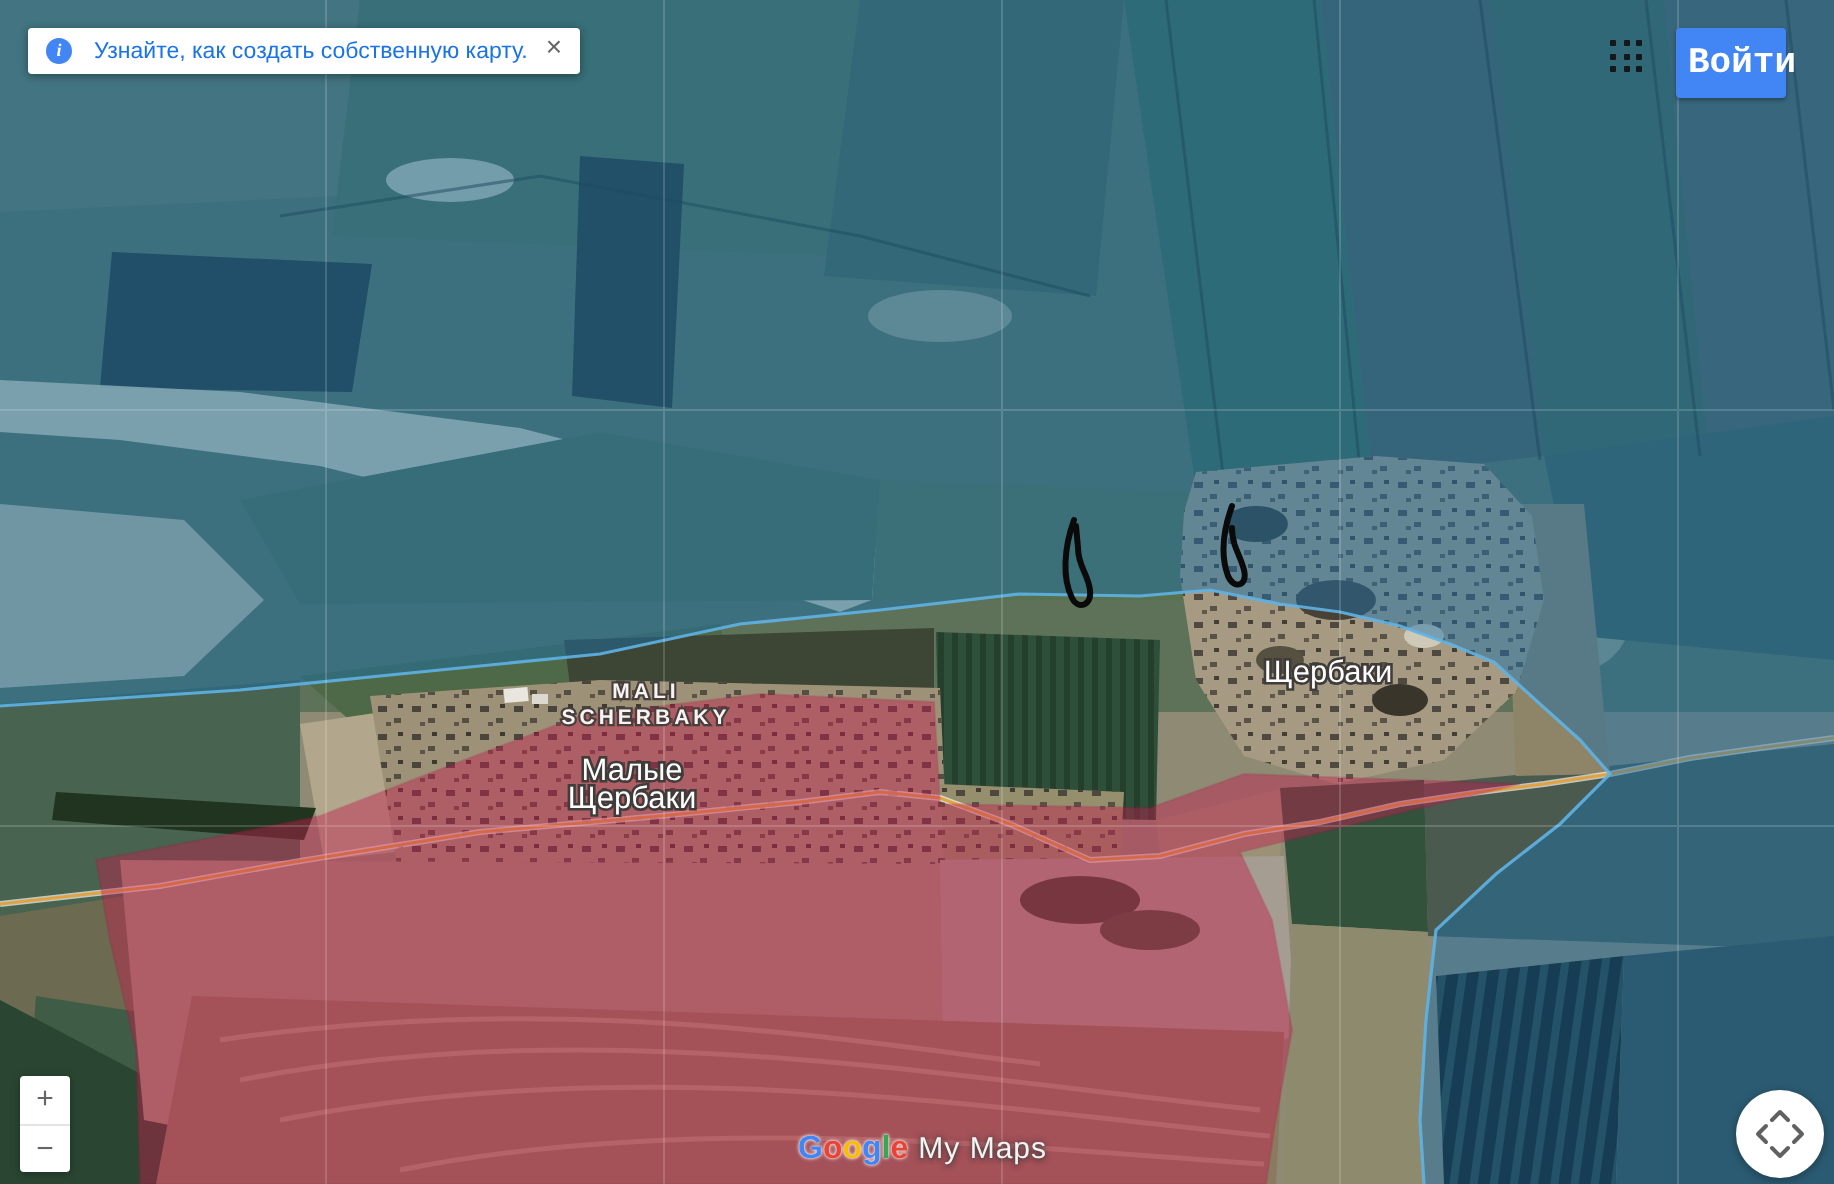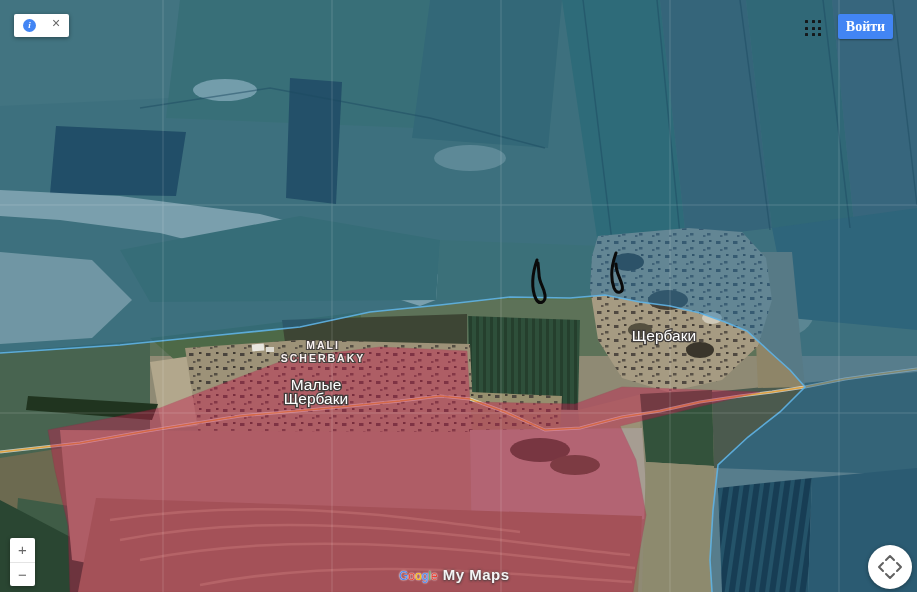--- a/index.html
+++ b/index.html
@@ -22,46 +22,46 @@
              font:italic 700 9px/13px "Liberation Serif",serif;text-align:center;
              margin-right:7px;flex:0 0 auto;}
   .banner-link{color:#1a73e8;margin-left:4px;cursor:pointer;text-decoration:none;}
   .banner-close{align-self:flex-start;margin:2px 0 0 9px;color:#666;font-size:14px;
                 line-height:14px;cursor:pointer;}
 
   
   .apps-btn{position:absolute;left:805px;top:20px;width:17px;height:17px;display:grid;
             grid-template-columns:repeat(3,1fr);gap:3px;cursor:pointer;z-index:5;}
   .apps-btn span{width:3px;height:3px;background:#15181b;border-radius:.5px;}
-  .signin{position:absolute;left:838px;top:14px;width:55px;height:25px;background:#4285f4;
-          color:#fff;border:none;border-radius:2px;font-family:Liberation Serif, serif;
-          font-size:14px;font-weight:700;box-shadow:0 1px 2px rgba(0,0,0,.35);
+  .signin{position:absolute;left:838px;top:14px;width:55px;height:35px;background:#4285f4;
+          color:#fff;border:none;border-radius:2px;font-family:Liberation Mono, monospace;
+          font-size:18px;font-weight:700;box-shadow:0 1px 2px rgba(0,0,0,.35);
           cursor:pointer;z-index:5;}
 
   
   .zoomctl{position:absolute;left:10px;top:538px;width:25px;background:#fff;border-radius:2px;
            box-shadow:0 1px 4px rgba(0,0,0,.35);display:flex;flex-direction:column;z-index:5;}
   .zoomctl button{width:25px;height:24px;border:none;background:transparent;color:#666;
                   font-size:15px;line-height:24px;padding:0;cursor:pointer;
                   font-family:"Liberation Sans",sans-serif;}
   .zoomctl button + button{border-top:1px solid #e4e4e4;}
 
   
   .panctl{position:absolute;left:868px;top:545px;width:44px;height:44px;border-radius:50%;
           background:#fff;box-shadow:0 1px 4px rgba(0,0,0,.35);cursor:pointer;z-index:5;}
 
   
   .wm{position:absolute;left:399px;top:566px;display:flex;align-items:baseline;z-index:5;cursor:pointer;}
-  .wm .gword{font-size:12px;font-weight:400;letter-spacing:0;
+  .wm .gword{font-size:16px;font-weight:700;letter-spacing:0;
              text-shadow:0 0 2px rgba(255,255,255,.95),0 0 1px rgba(255,255,255,.9);}
   .wm .g0,.wm .g3{color:#4285F4;}
   .wm .g1,.wm .g5{color:#EA4335;}
   .wm .g2{color:#FBBC05;}
   .wm .g4{color:#34A853;}
-  .wm .suffix{margin-left:5px;font-size:15px;font-weight:700;color:#f4f4f4;letter-spacing:.5px;
+  .wm .suffix{margin-left:5px;font-size:15px;font-weight:400;color:#f4f4f4;letter-spacing:.5px;
               text-shadow:0 0 3px rgba(60,60,60,.85),0 1px 2px rgba(60,60,60,.7);}
 </style>
 </head>
 <body>
 
 <div id="app">
 
   <svg id="mapsvg" viewBox="0 0 917 592" xmlns="http://www.w3.org/2000/svg">
     <defs>
       <pattern id="phouses" width="17" height="14" patternUnits="userSpaceOnUse">
@@ -193,20 +193,21 @@
       <text x="323" y="349" class="lbl-sm">MALI</text>
       <text x="323" y="362" class="lbl-sm">SCHERBAKY</text>
       <text x="316" y="390" class="lbl-lg">Малые</text>
       <text x="316" y="404" class="lbl-lg">Щербаки</text>
       <text x="664" y="341" class="lbl-lg">Щербаки</text>
     </g>
   </svg>
 
   <div class="banner">
     <span class="info-icon">i</span>
+    <a class="banner-link">Узнайте, как создать собственную карту.</a>
     <span class="banner-close">×</span>
   </div>
 
   <div class="apps-btn">
     <span></span>
       <span></span>
       <span></span>
     <span></span>
       <span></span>
       <span></span>

